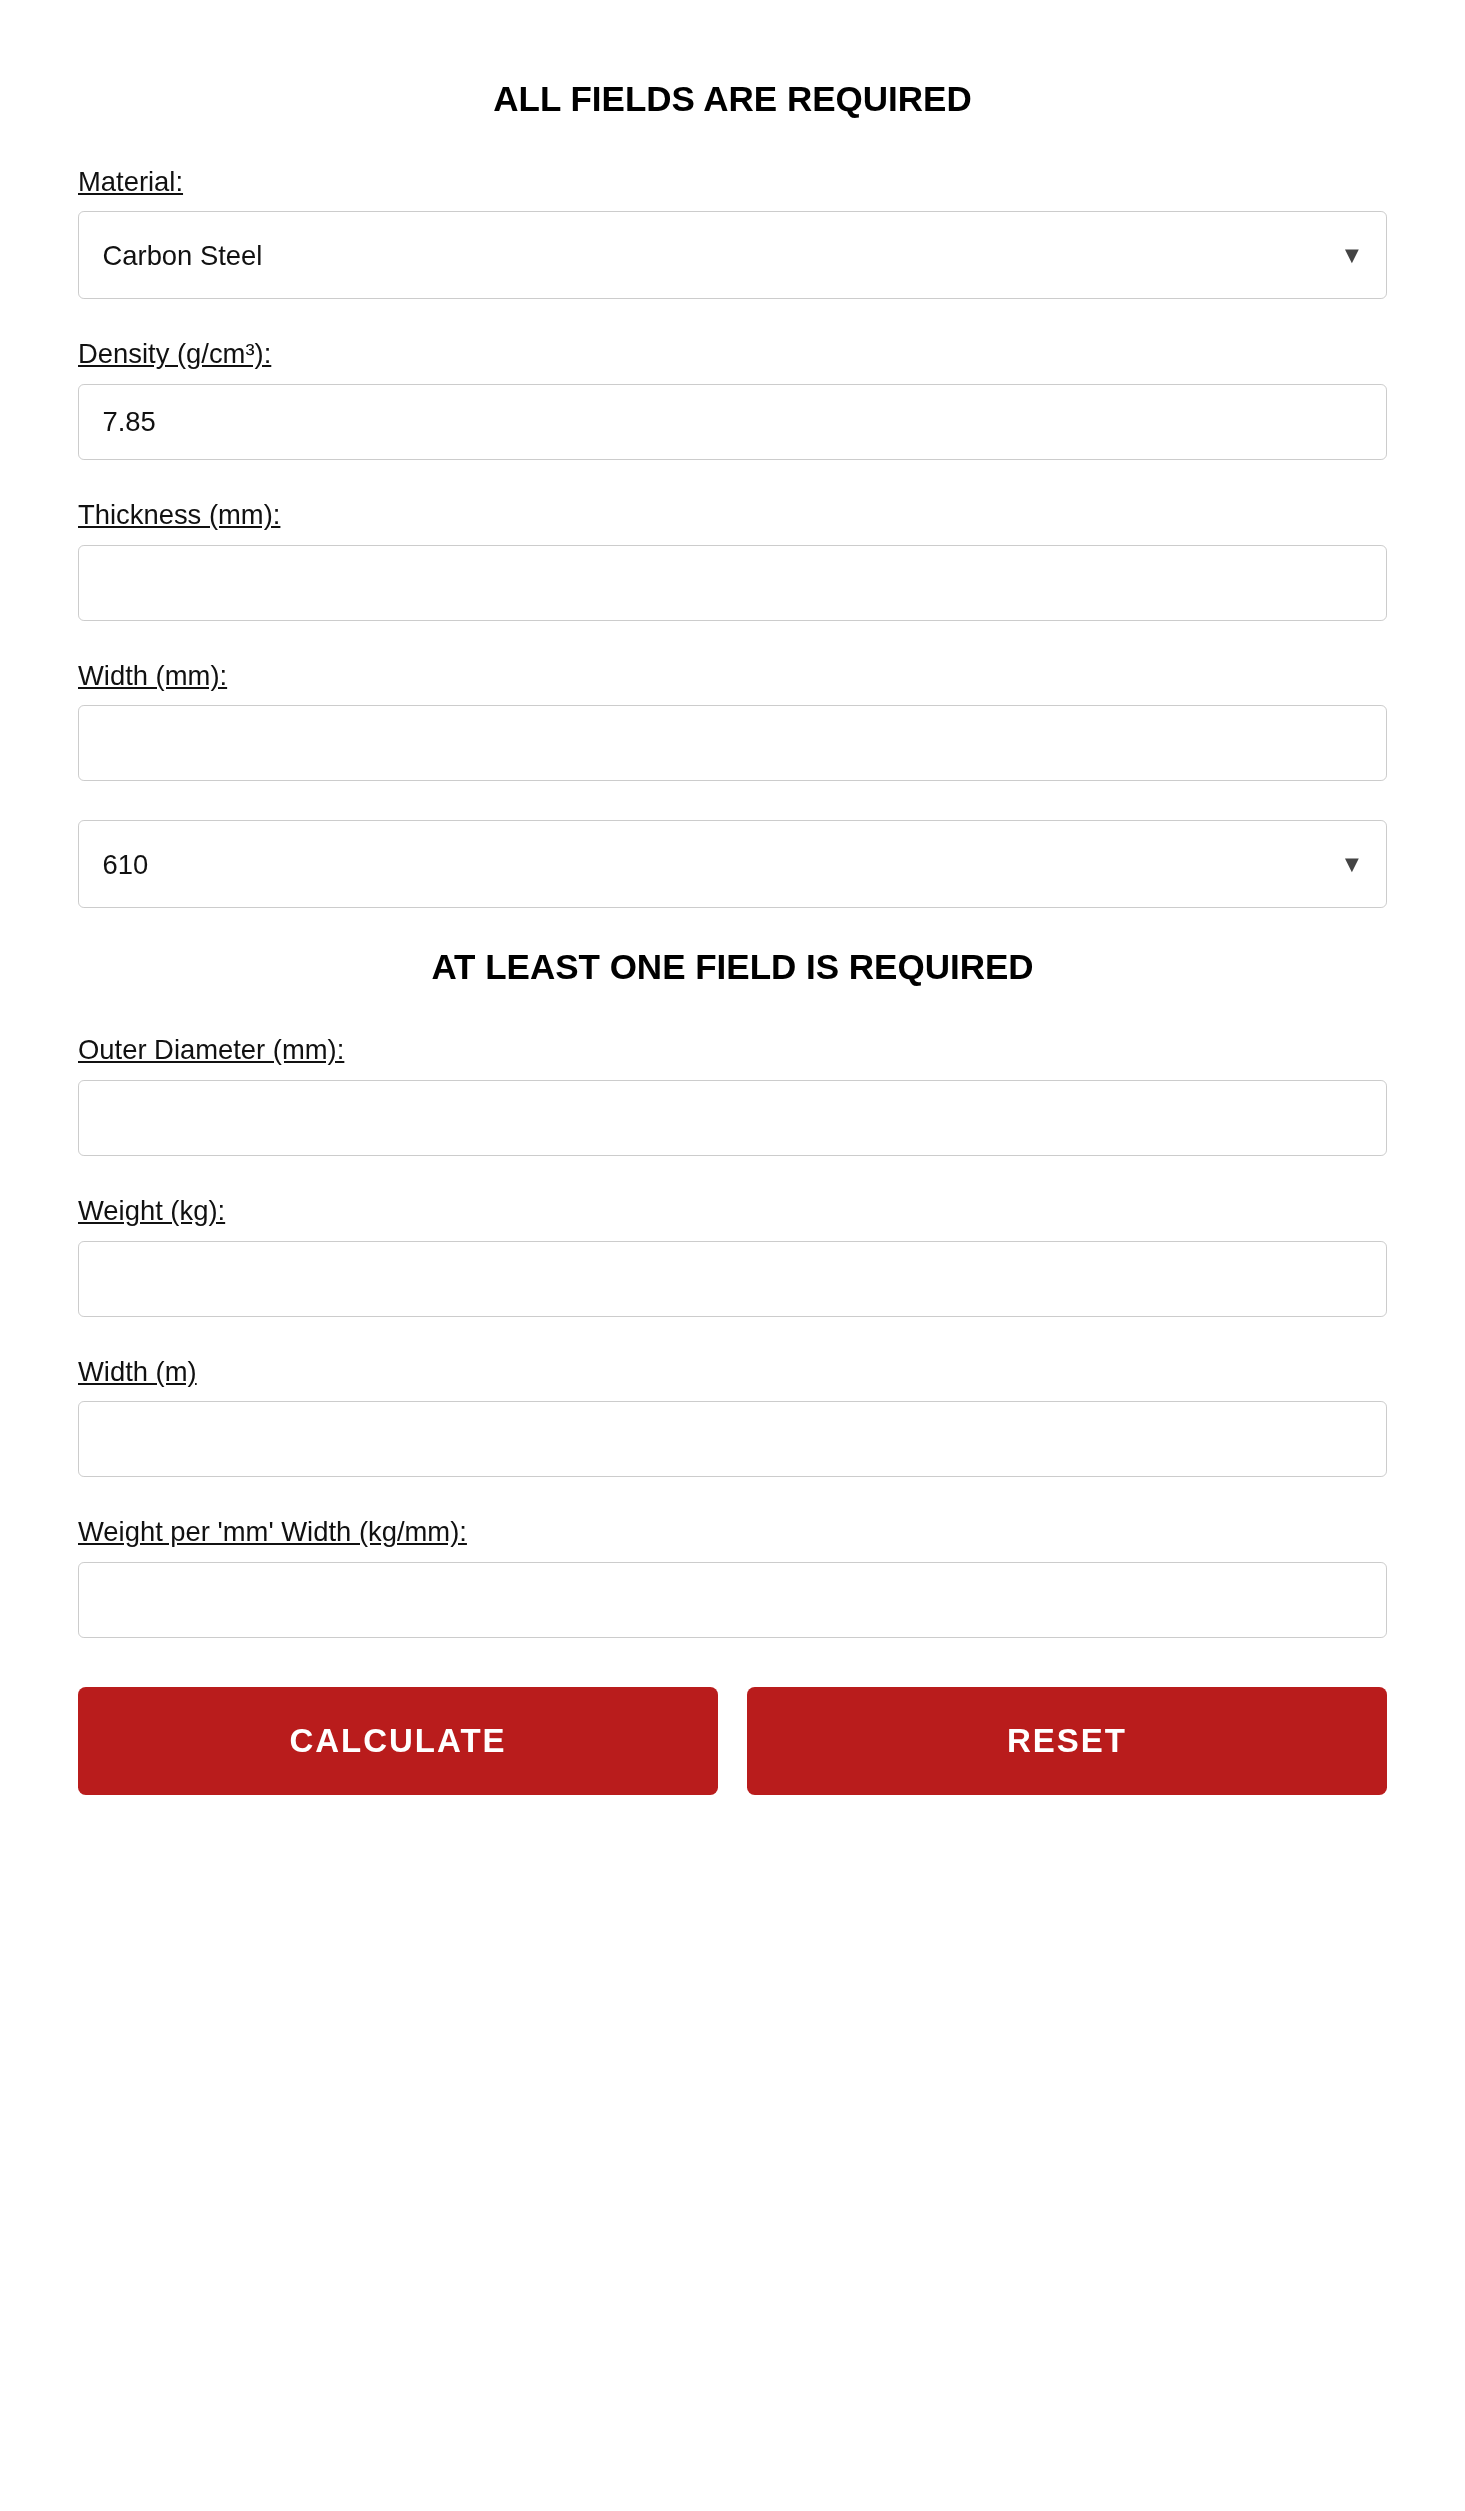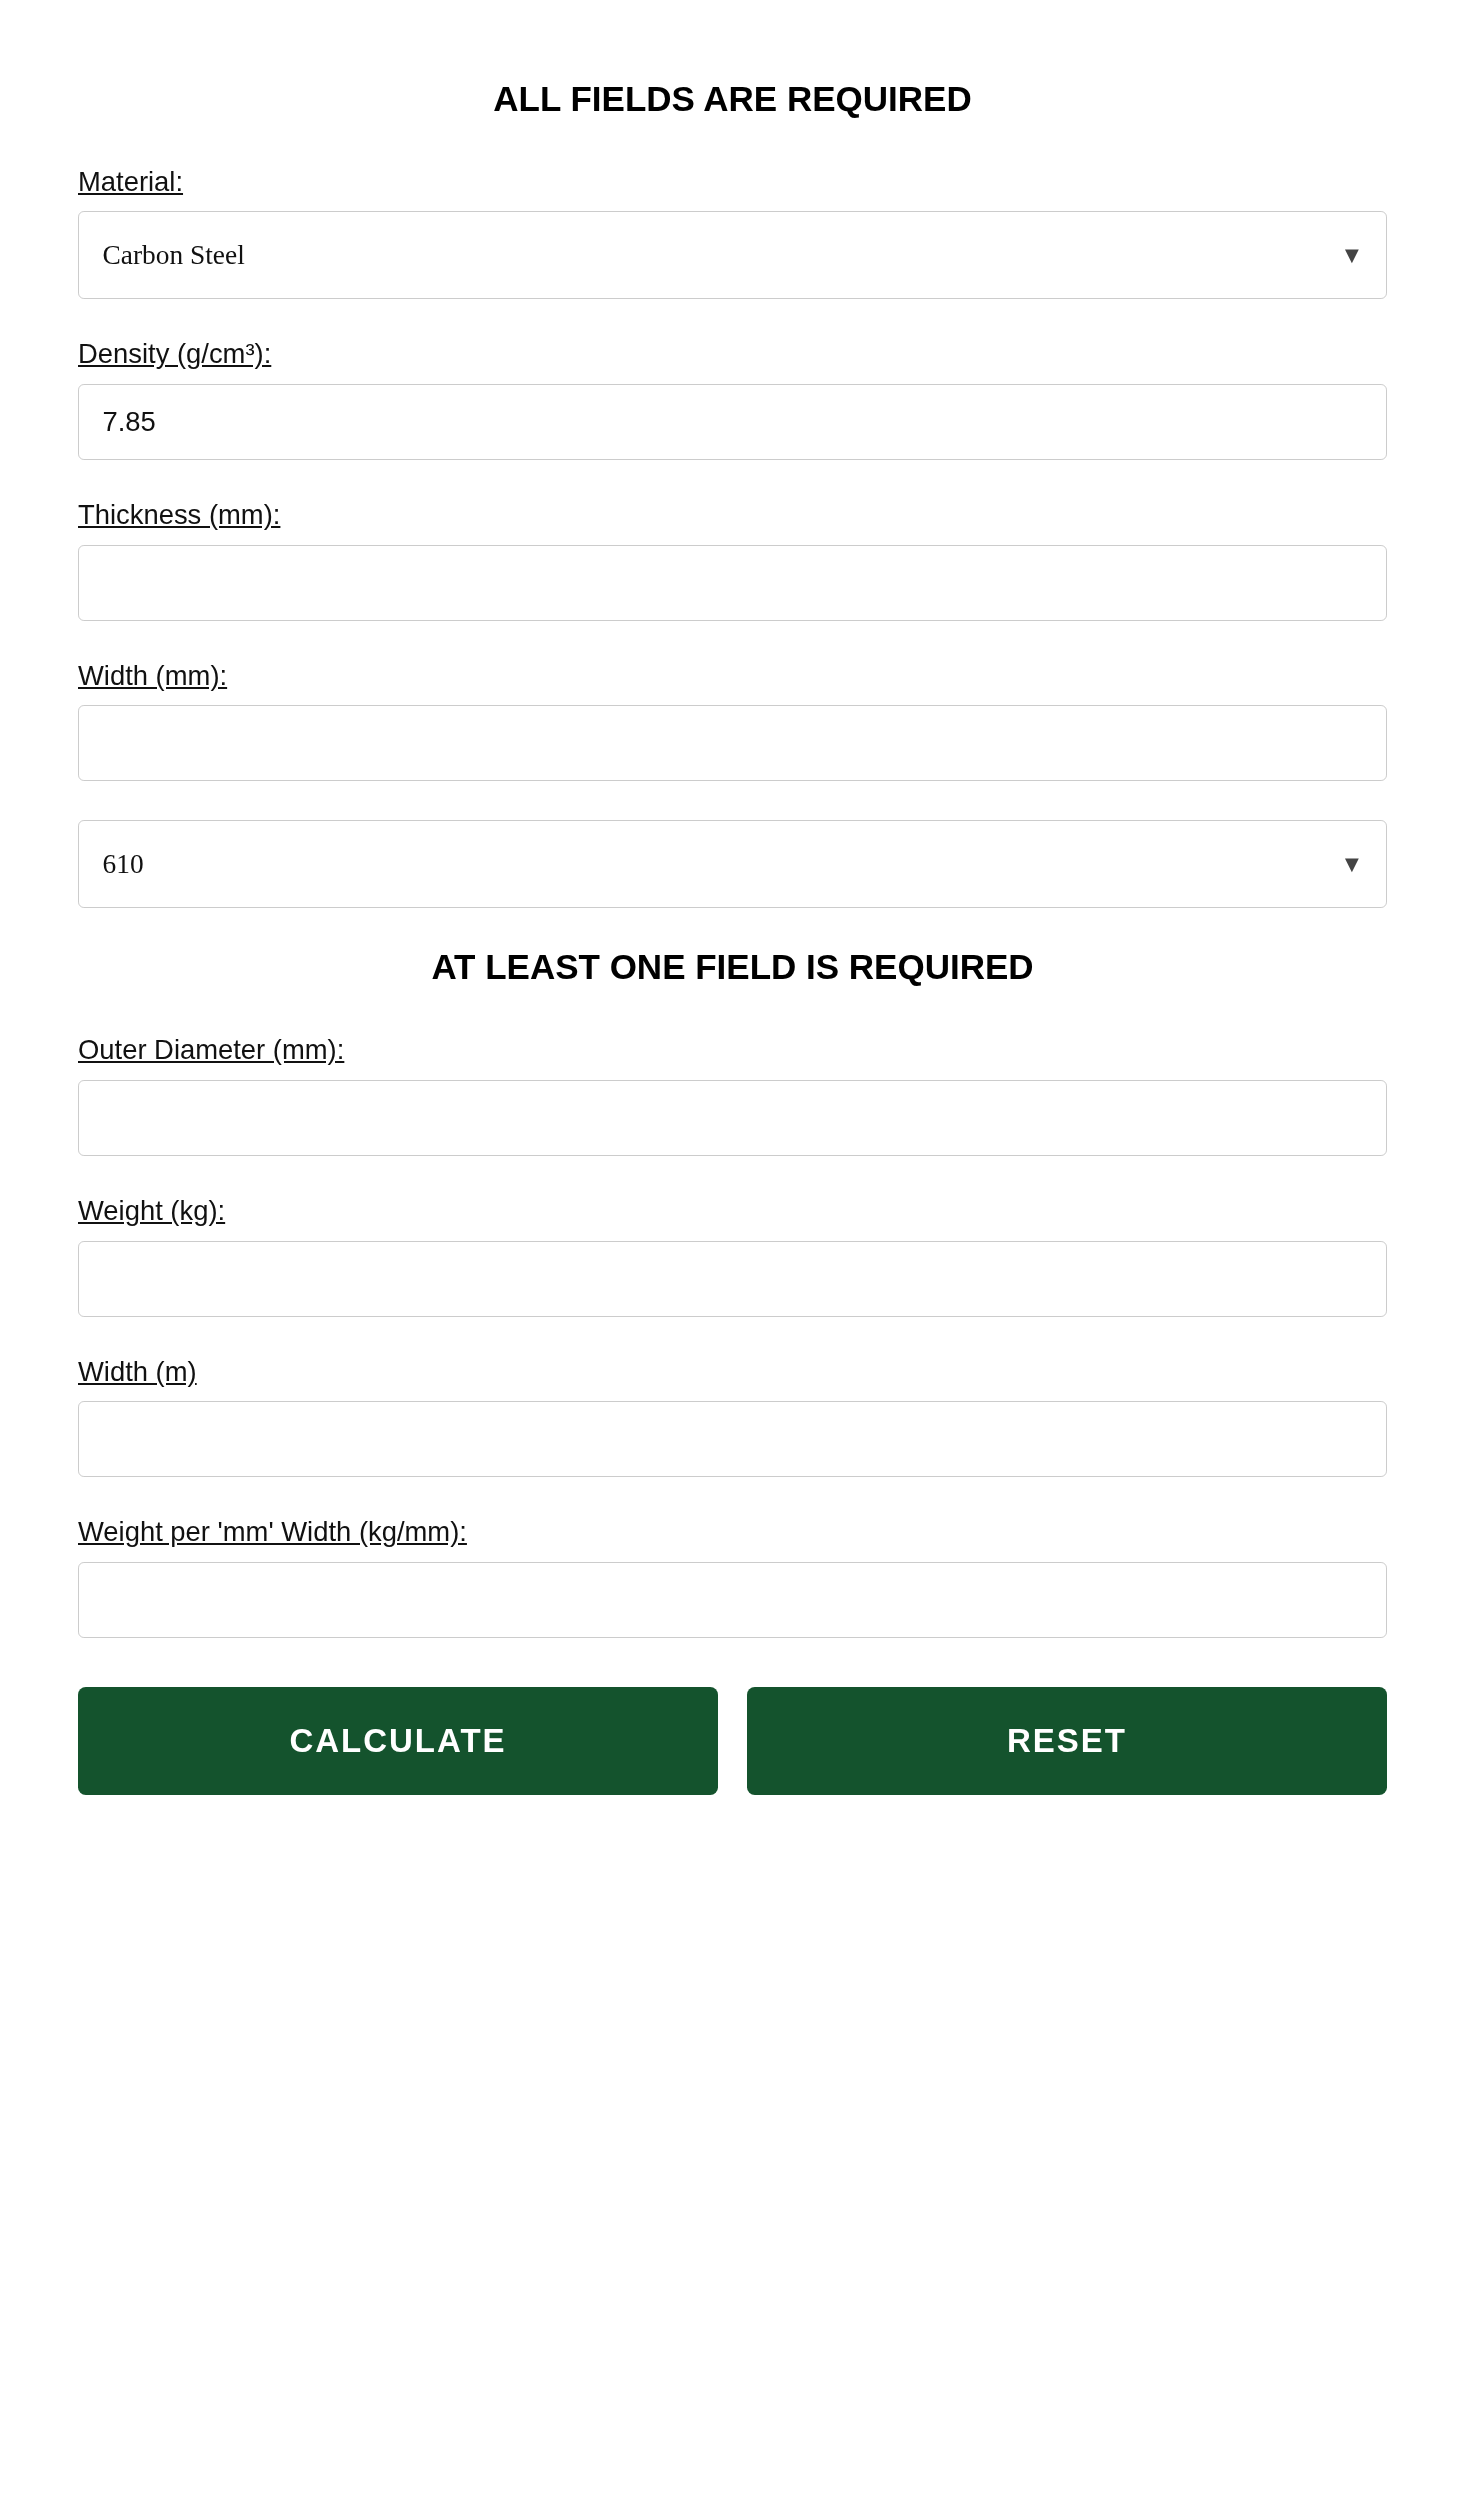--- a/index.html
+++ b/index.html
@@ -74,39 +74,38 @@
       height: 88px;
       border: 1.5px solid #ccc;
       border-radius: 5.9px;
       font-size: 27.4px;
       padding: 0 23.5px;
       color: #111;
       background: #fff;
       appearance: none;
       -webkit-appearance: none;
       outline: none;
-      font-family: Liberation Serif, serif;
     }
 
     .button-row {
       display: flex;
       gap: 29px;
       margin-top: 49px;
     }
 
     .btn {
       flex: 1;
       height: 108px;
       border: none;
       border-radius: 7.8px;
       font-size: 33px;
       font-weight: bold;
       letter-spacing: 2px;
       color: #ffffff;
-      background-color: #14532d;
+      background-color: #b91c1c;
       cursor: pointer;
     }
   </style>
 </head>
 <body>
 
 <div class="section-title">ALL FIELDS ARE REQUIRED</div>
 
 <div class="field-group">
   <label class="field-label">Material:</label>

